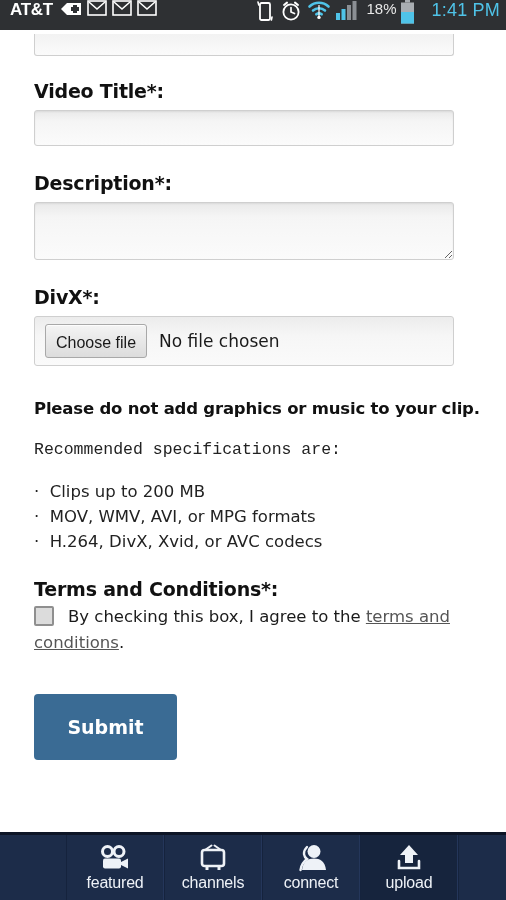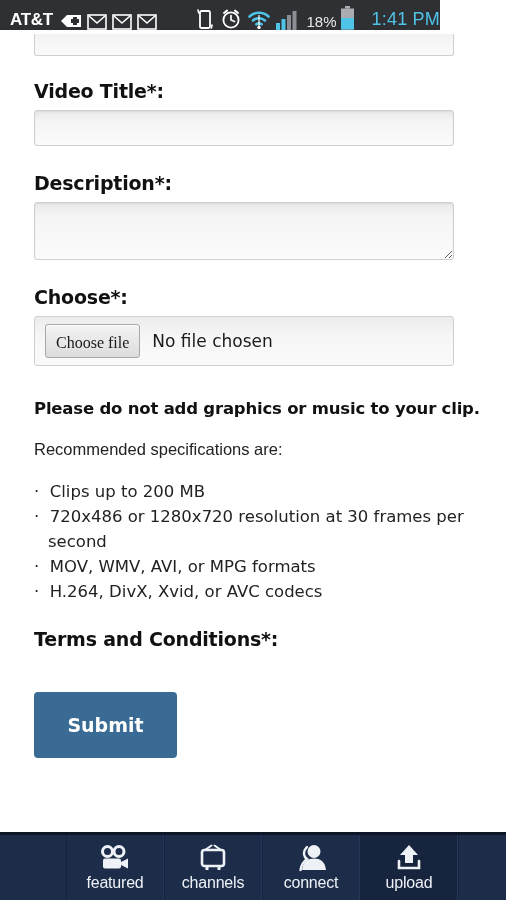--- a/index.html
+++ b/index.html
@@ -12,25 +12,25 @@
 
   body {
     font-family: "DejaVu Sans", sans-serif;
     background: #ffffff;
     position: relative;
   }
 
   
   #status-bar {
     height: 30px;
-    width: 440px;
+    width: 506px;
     background: #2e3033;
     display: flex;
-    align-items: flex-end;
-    padding: 0 0 0 10px;
+    align-items: flex-start;
+    padding: 0 6px 0 10px;
     position: relative;
     z-index: 40;
   }
   .sb-carrier {
     color: #ffffff;
     font-family: "Liberation Sans", sans-serif;
     font-weight: bold;
     font-size: 17px;
     letter-spacing: -0.3px;
     margin-right: 7px;
@@ -111,21 +111,21 @@
     border-radius: 3px;
     display: flex;
     align-items: center;
     padding-left: 10px;
   }
   .choose-btn {
     background: linear-gradient(to bottom, #f4f4f4 0%, #dcdcdc 100%);
     border: 1px solid #a8a8a8;
     border-radius: 3px;
     padding: 9px 10px 5px 10px;
-    font-family: Liberation Serif, serif;
+    font-family: Liberation Sans, sans-serif;
     font-size: 16px;
     color: #1a1a1a;
     cursor: pointer;
     box-shadow: 0 1px 0 rgba(255,255,255,0.8) inset;
   }
   .file-status {
     font-family: "DejaVu Sans", sans-serif;
     font-size: 17px;
     color: #1a1a1a;
     margin-left: 12px;
@@ -134,21 +134,21 @@
   
   .note-bold {
     font-family: "DejaVu Sans", sans-serif;
     font-weight: bold;
     font-size: 16.5px;
     color: #111111;
     margin: 0 20px 0 34px;
     letter-spacing: -0.2px;
   }
   .note-reg {
-    font-family: Liberation Sans, sans-serif;
+    font-family: Liberation Mono, monospace;
     font-size: 16.5px;
     color: #222222;
     margin: 0 20px 0 34px;
   }
   ul.spec-list { list-style: none; margin: 0 12px 0 34px; padding: 0; }
   ul.spec-list li {
     font-family: "DejaVu Sans", sans-serif;
     font-size: 16.5px;
     color: #222222;
     line-height: 25px;
@@ -328,43 +328,45 @@
 
   <div style="height:24px"></div>
   <div class="field-label">Video Title*:</div>
   <input class="txt-input" type="text" placeholder="" style="">
 
   <div style="height:26px"></div>
   <div class="field-label">Description*:</div>
   <textarea class="txt-area" placeholder="" style=""></textarea>
 
   <div style="height:22px"></div>
-  <div class="field-label">Choose*:</div>
+  <div class="field-label">DivX*:</div>
   <div class="file-field">
     <span class="choose-btn">Choose file</span>
     <span class="file-status">No file chosen</span>
   </div>
 
   <div style="height:33px"></div>
   <p class="note-bold">Please do not add graphics or music to your clip.</p>
 
   <div style="height:22px"></div>
   <p class="note-reg">Recommended specifications are:</p>
 
   <div style="height:20px"></div>
   <ul class="spec-list">
     <li>Clips up to 200 MB</li>
-    <li>720x486 or 1280x720 resolution at 30 frames per second</li>
     <li>MOV, WMV, AVI, or MPG formats</li>
     <li>H.264, DivX, Xvid, or AVC codecs</li>
   </ul>
 
   <div style="height:24px"></div>
   <div class="field-label" style="margin-bottom:4px">Terms and Conditions*:</div>
 
+  <div class="terms-row">
+    <span class="chk"></span><span class="terms-txt">By checking this box, I agree to the </span><span class="terms-txt terms-link">terms and conditions</span><span class="terms-txt">.</span>
+  </div>
 
   <div style="height:38px"></div>
   <button class="submit-btn">Submit</button>
 
 </div>
 
 <div id="bottom-nav">
   <div class="nav-pad-left"></div>
 
   <div class="nav-item">

